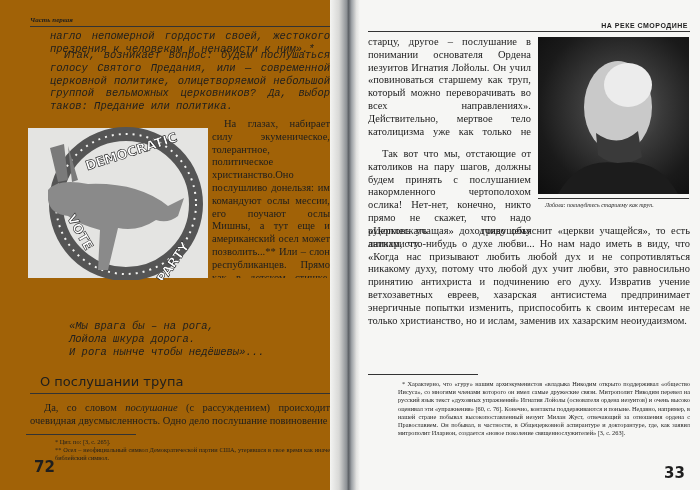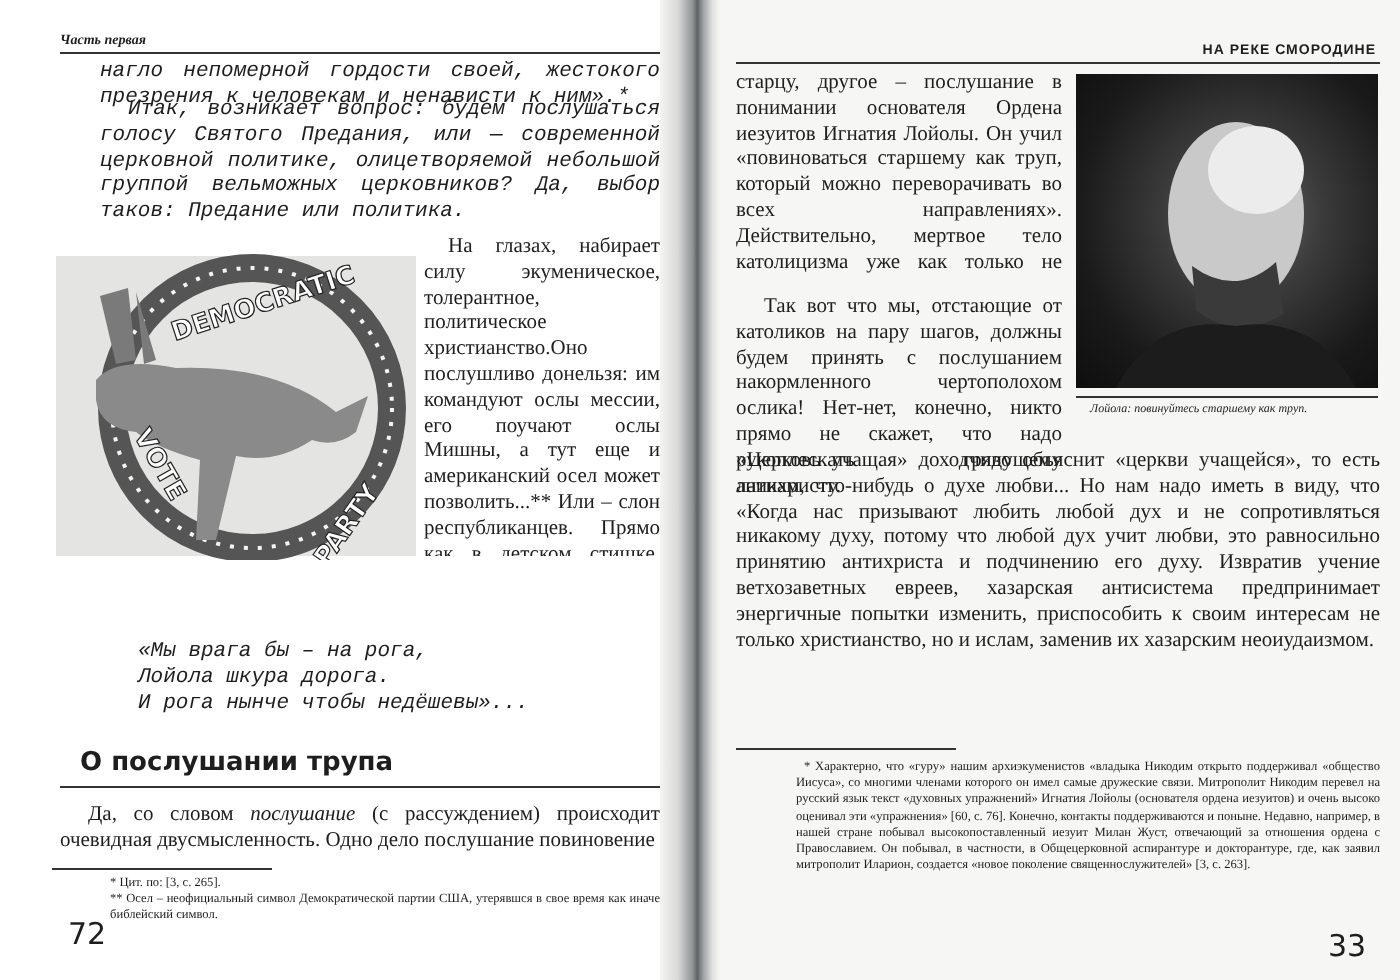--- a/index.html
+++ b/index.html
@@ -1,35 +1,35 @@
 <!DOCTYPE html>
 <html><head>
 <meta charset="utf-8">
 <style>
   html,body{margin:0;padding:0;}
   body{width:700px;height:490px;overflow:hidden;background:#e9e9e7;font-family:"Liberation Serif",serif;color:#1e1e1e;position:relative;}
   .spread{position:absolute;left:0;top:0;width:700px;height:490px;}
-  .page{position:absolute;top:0;height:490px;background:#ffffff;overflow:hidden;}
+  .page{position:absolute;top:0;height:490px;background:#a16207;overflow:hidden;}
   .page.left{left:0;width:347px;}
   .page.right{left:353px;width:347px;background:#f6f6f4;}
   .gutter{position:absolute;left:330px;top:0;width:30px;height:490px;
     background:linear-gradient(to right,#f4f4f2 0%,#d8d8d6 30%,#8e9296 55%,#5d6166 62%,#9ea2a6 72%,#e2e2e0 88%,#f6f6f4 100%);}
   .runhead-l{position:absolute;left:30px;top:16px;font-size:7px;font-style:italic;font-weight:bold;}
   .rule-l{position:absolute;left:30px;top:26px;width:300px;border-top:1px solid #333;}
   .runhead-r{position:absolute;right:12px;top:22px;font-size:7px;font-weight:bold;letter-spacing:.5px;font-family:"Liberation Sans",sans-serif;}
   .rule-r{position:absolute;left:368px;top:31px;width:322px;border-top:1px solid #333;}
   .txt{font-size:10.5px;line-height:12.8px;text-align:justify;}
   .it{font-style:italic;font-family:Liberation Mono, monospace;}
   .blk{position:absolute;}
   .ind{text-indent:14px;}
-  .section{position:absolute;left:40px;top:374px;font-family:"DejaVu Sans",sans-serif;font-weight:bold;font-size:13px;}
+  .section{position:absolute;left:40px;top:374px;font-family:"DejaVu Sans",sans-serif;font-weight:normal;font-size:13px;}
   .sec-rule{position:absolute;left:30px;top:393px;width:300px;border-top:1px solid #333;}
   .fn-rule{position:absolute;width:110px;border-top:1px solid #333;}
   .fn{font-size:6.3px;line-height:8.2px;text-align:justify;}
-  .pnum{position:absolute;font-family:"DejaVu Sans",sans-serif;font-weight:normal;font-size:15px;}
+  .pnum{position:absolute;font-family:"DejaVu Sans",sans-serif;font-weight:bold;font-size:15px;}
   
   .logo{position:absolute;left:28px;top:120px;width:180px;height:160px;}
   .photo{position:absolute;left:538px;top:37px;width:151px;height:157px;background:radial-gradient(ellipse at 55% 45%,#6a6a6a 0%,#3a3a3a 35%,#1a1a1a 70%,#0e0e0e 100%);}
   .cap-rule{position:absolute;left:538px;top:198px;width:151px;border-top:1px solid #333;}
   .caption{position:absolute;left:545px;top:202px;font-size:6px;font-style:italic;}
 </style>
 </head>
 <body>
 
 <div class="spread">

